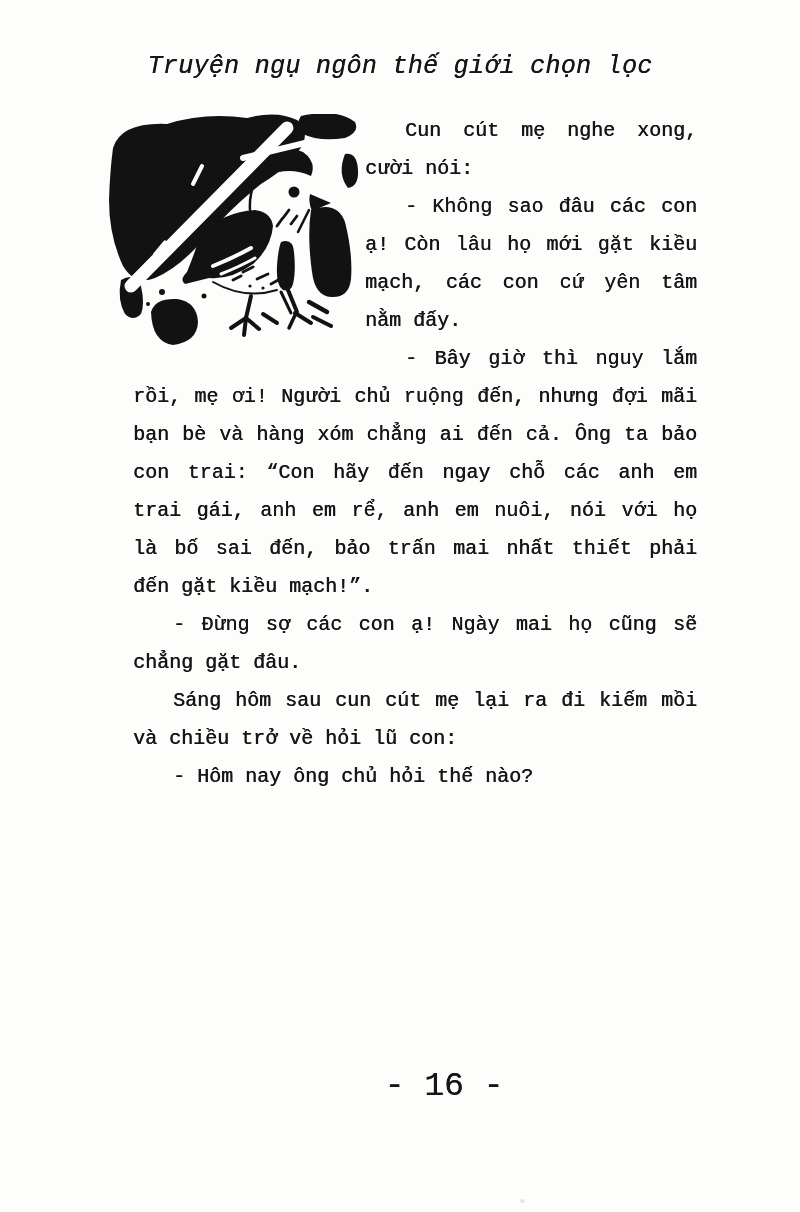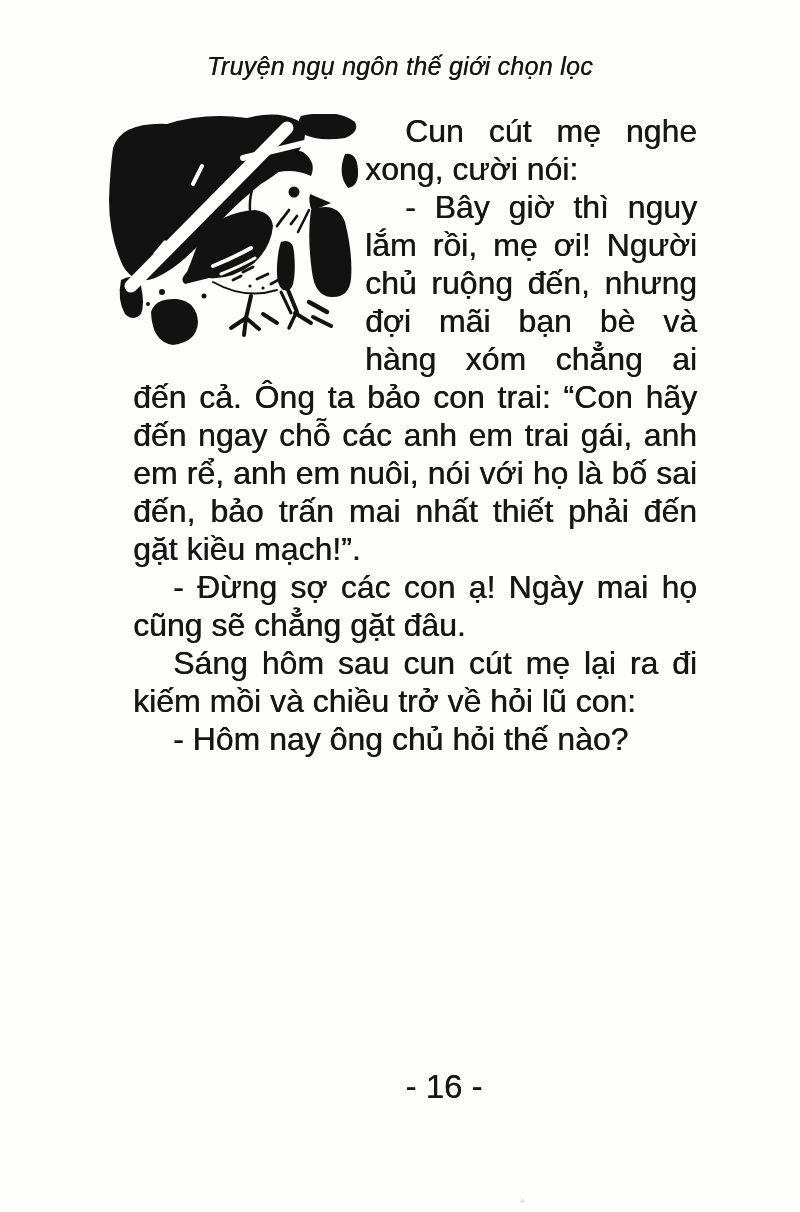--- a/index.html
+++ b/index.html
@@ -1,34 +1,34 @@
 <!DOCTYPE html>
 <html lang="vi"><head>
 <meta charset="utf-8">
 <style>
   html,body{margin:0;padding:0;background:#ffffff;}
   .page{
     position:relative;
     width:800px;height:1212px;
     background:#fdfdfc;
     color:#161616;
-    font-family:Liberation Sans, sans-serif;
+    font-family:Liberation Mono, monospace;
     overflow:hidden;
   }
   .running-head{
     position:absolute;top:52px;left:0;width:100%;
     text-align:center;
     font-style:italic;
     font-size:25px;
     letter-spacing:.3px;
     text-shadow:.3px 0 0 currentColor;
   }
   .content{
     position:absolute;top:112px;left:133px;width:564px;
-    font-size:32px;line-height:38px;
+    font-size:20px;line-height:38px;
     text-align:justify;
     text-shadow:.4px 0 0 currentColor;
   }
   .content p{margin:0;text-indent:40px;}
   .illustration-float{
     float:left;
     width:232px;height:252px;
   }
   .illustration-float svg{
     display:block;
@@ -124,20 +124,21 @@
           <path d="M191,199 L184,214" stroke-width="3.5"></path>
 
           <path d="M158,200 L172,209" stroke-width="4"></path>
           <path d="M204,188 L222,198" stroke-width="4.5"></path>
           <path d="M208,203 L226,212" stroke-width="4"></path>
         </g>
       </svg>
     </div>
 
     <p>Cun cút mẹ nghe xong, cười nói:</p>
+    <p>- Không sao đâu các con ạ! Còn lâu họ mới gặt kiều mạch, các con cứ yên tâm nằm đấy.</p>
     <p>- Bây giờ thì nguy lắm rồi, mẹ ơi! Người chủ ruộng đến, nhưng đợi mãi bạn bè và hàng xóm chẳng ai đến cả. Ông ta bảo con trai: “Con hãy đến ngay chỗ các anh em trai gái, anh em rể, anh em nuôi, nói với họ là bố sai đến, bảo trấn mai nhất thiết phải đến gặt kiều mạch!”.</p>
     <p>- Đừng sợ các con ạ! Ngày mai họ cũng sẽ chẳng gặt đâu.</p>
     <p>Sáng hôm sau cun cút mẹ lại ra đi kiếm mồi và chiều trở về hỏi lũ con:</p>
     <p>- Hôm nay ông chủ hỏi thế nào?</p>
   </div>
 
   <div class="page-footer">- 16 -</div>
 
   <div class="speck"></div>
 </div>

